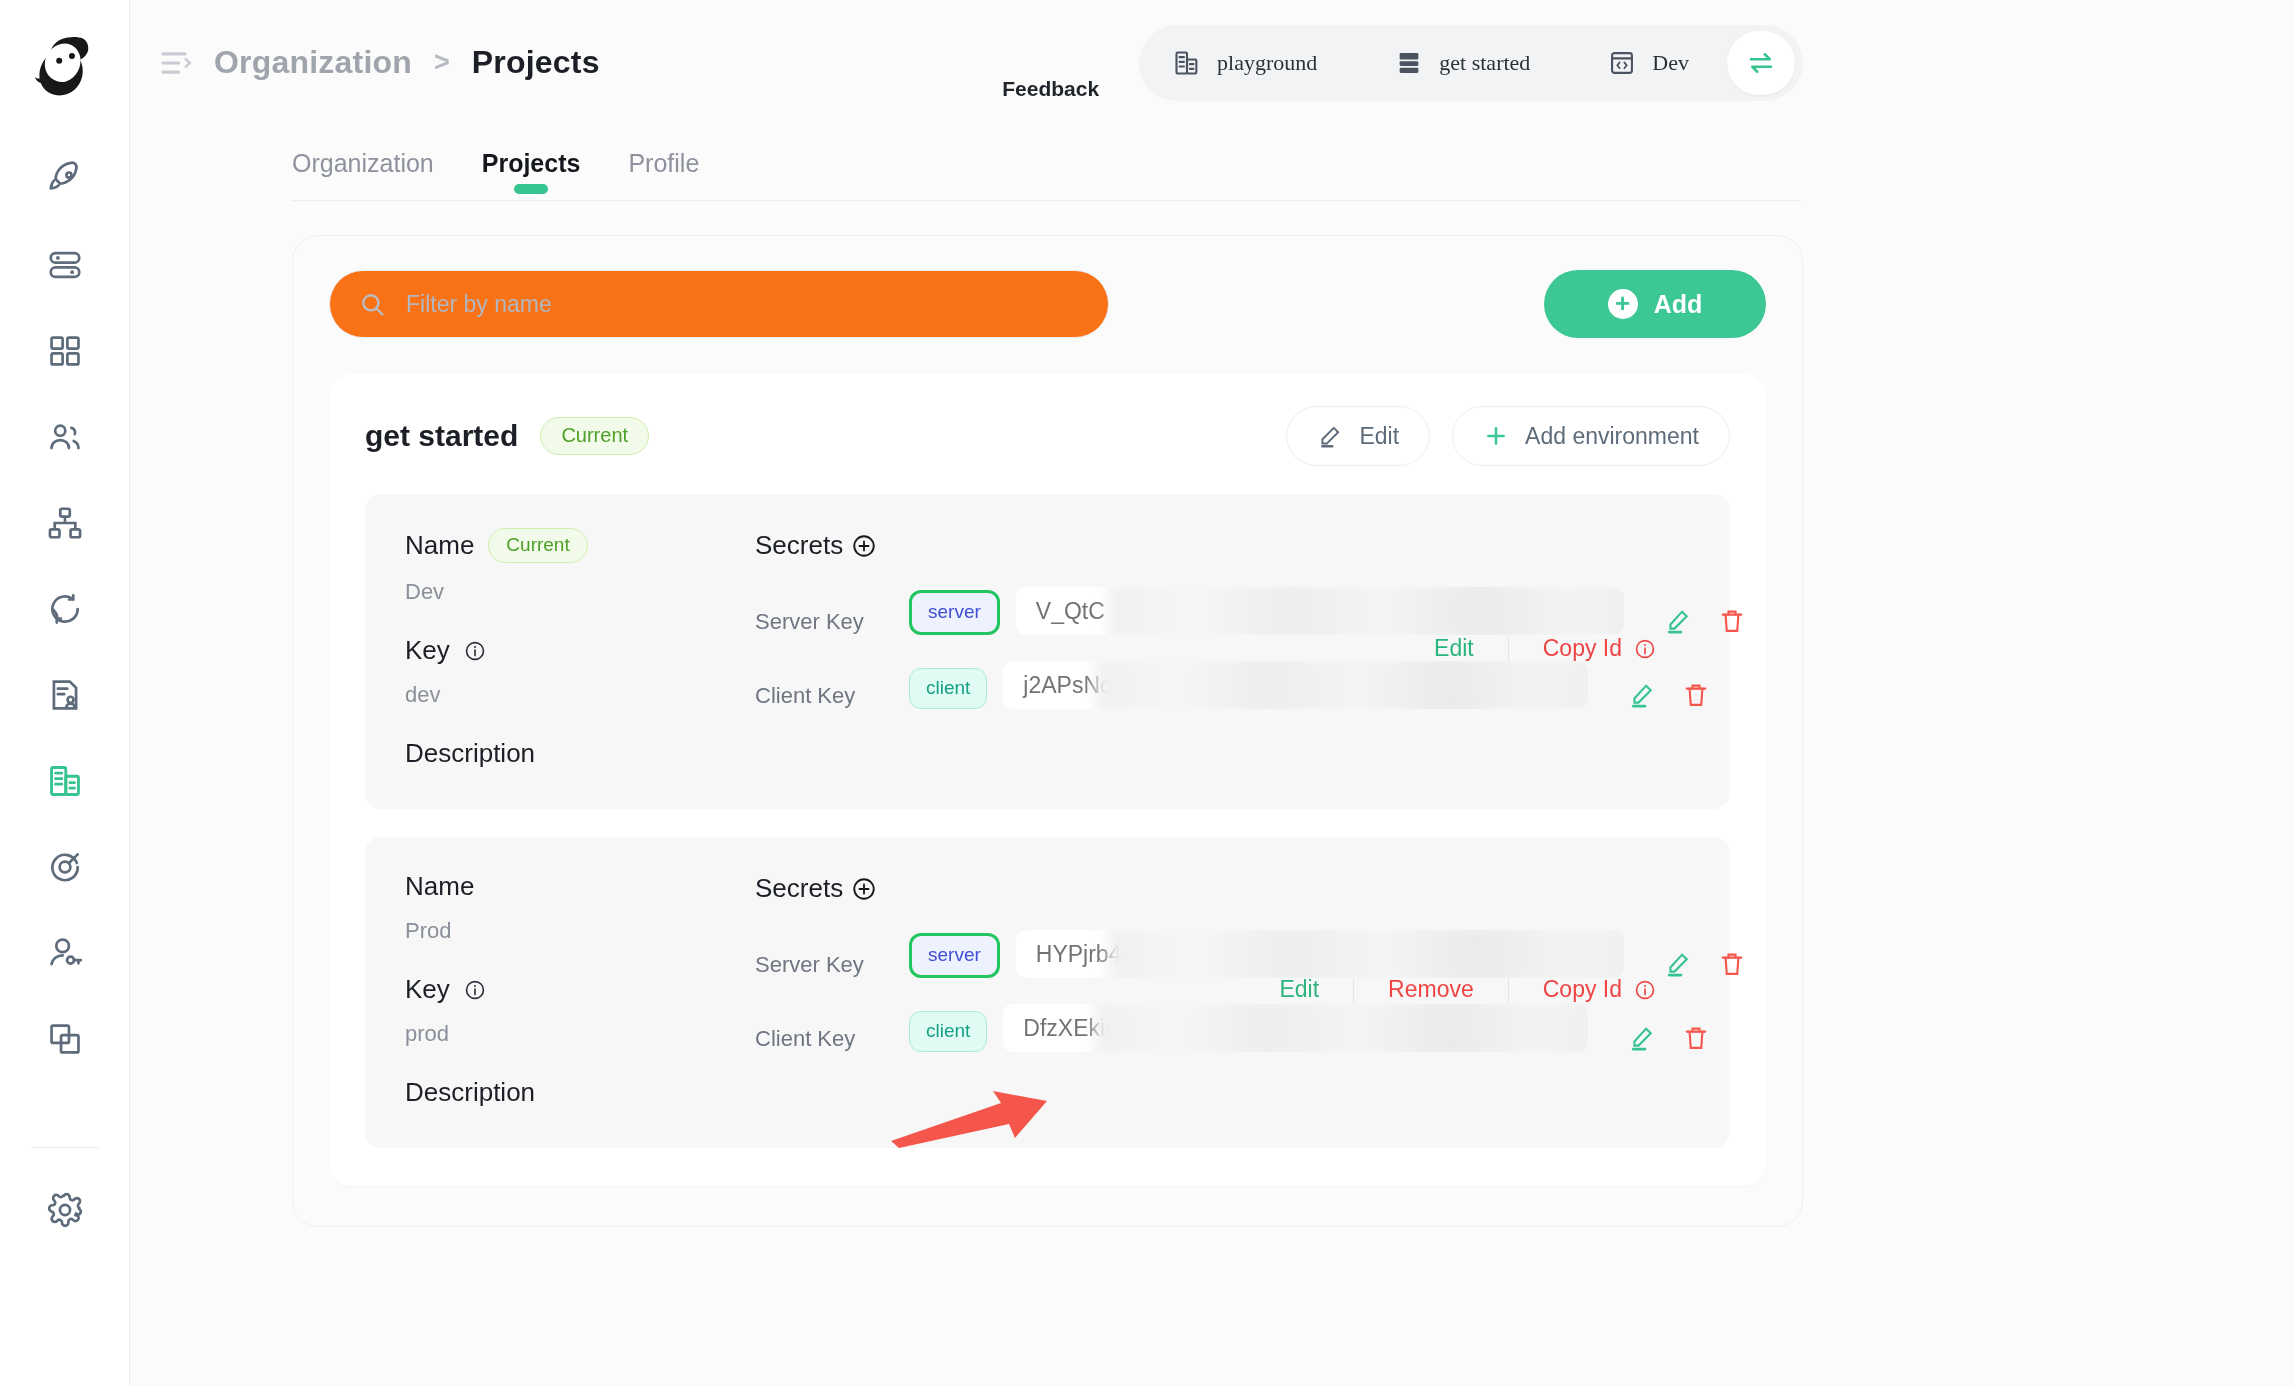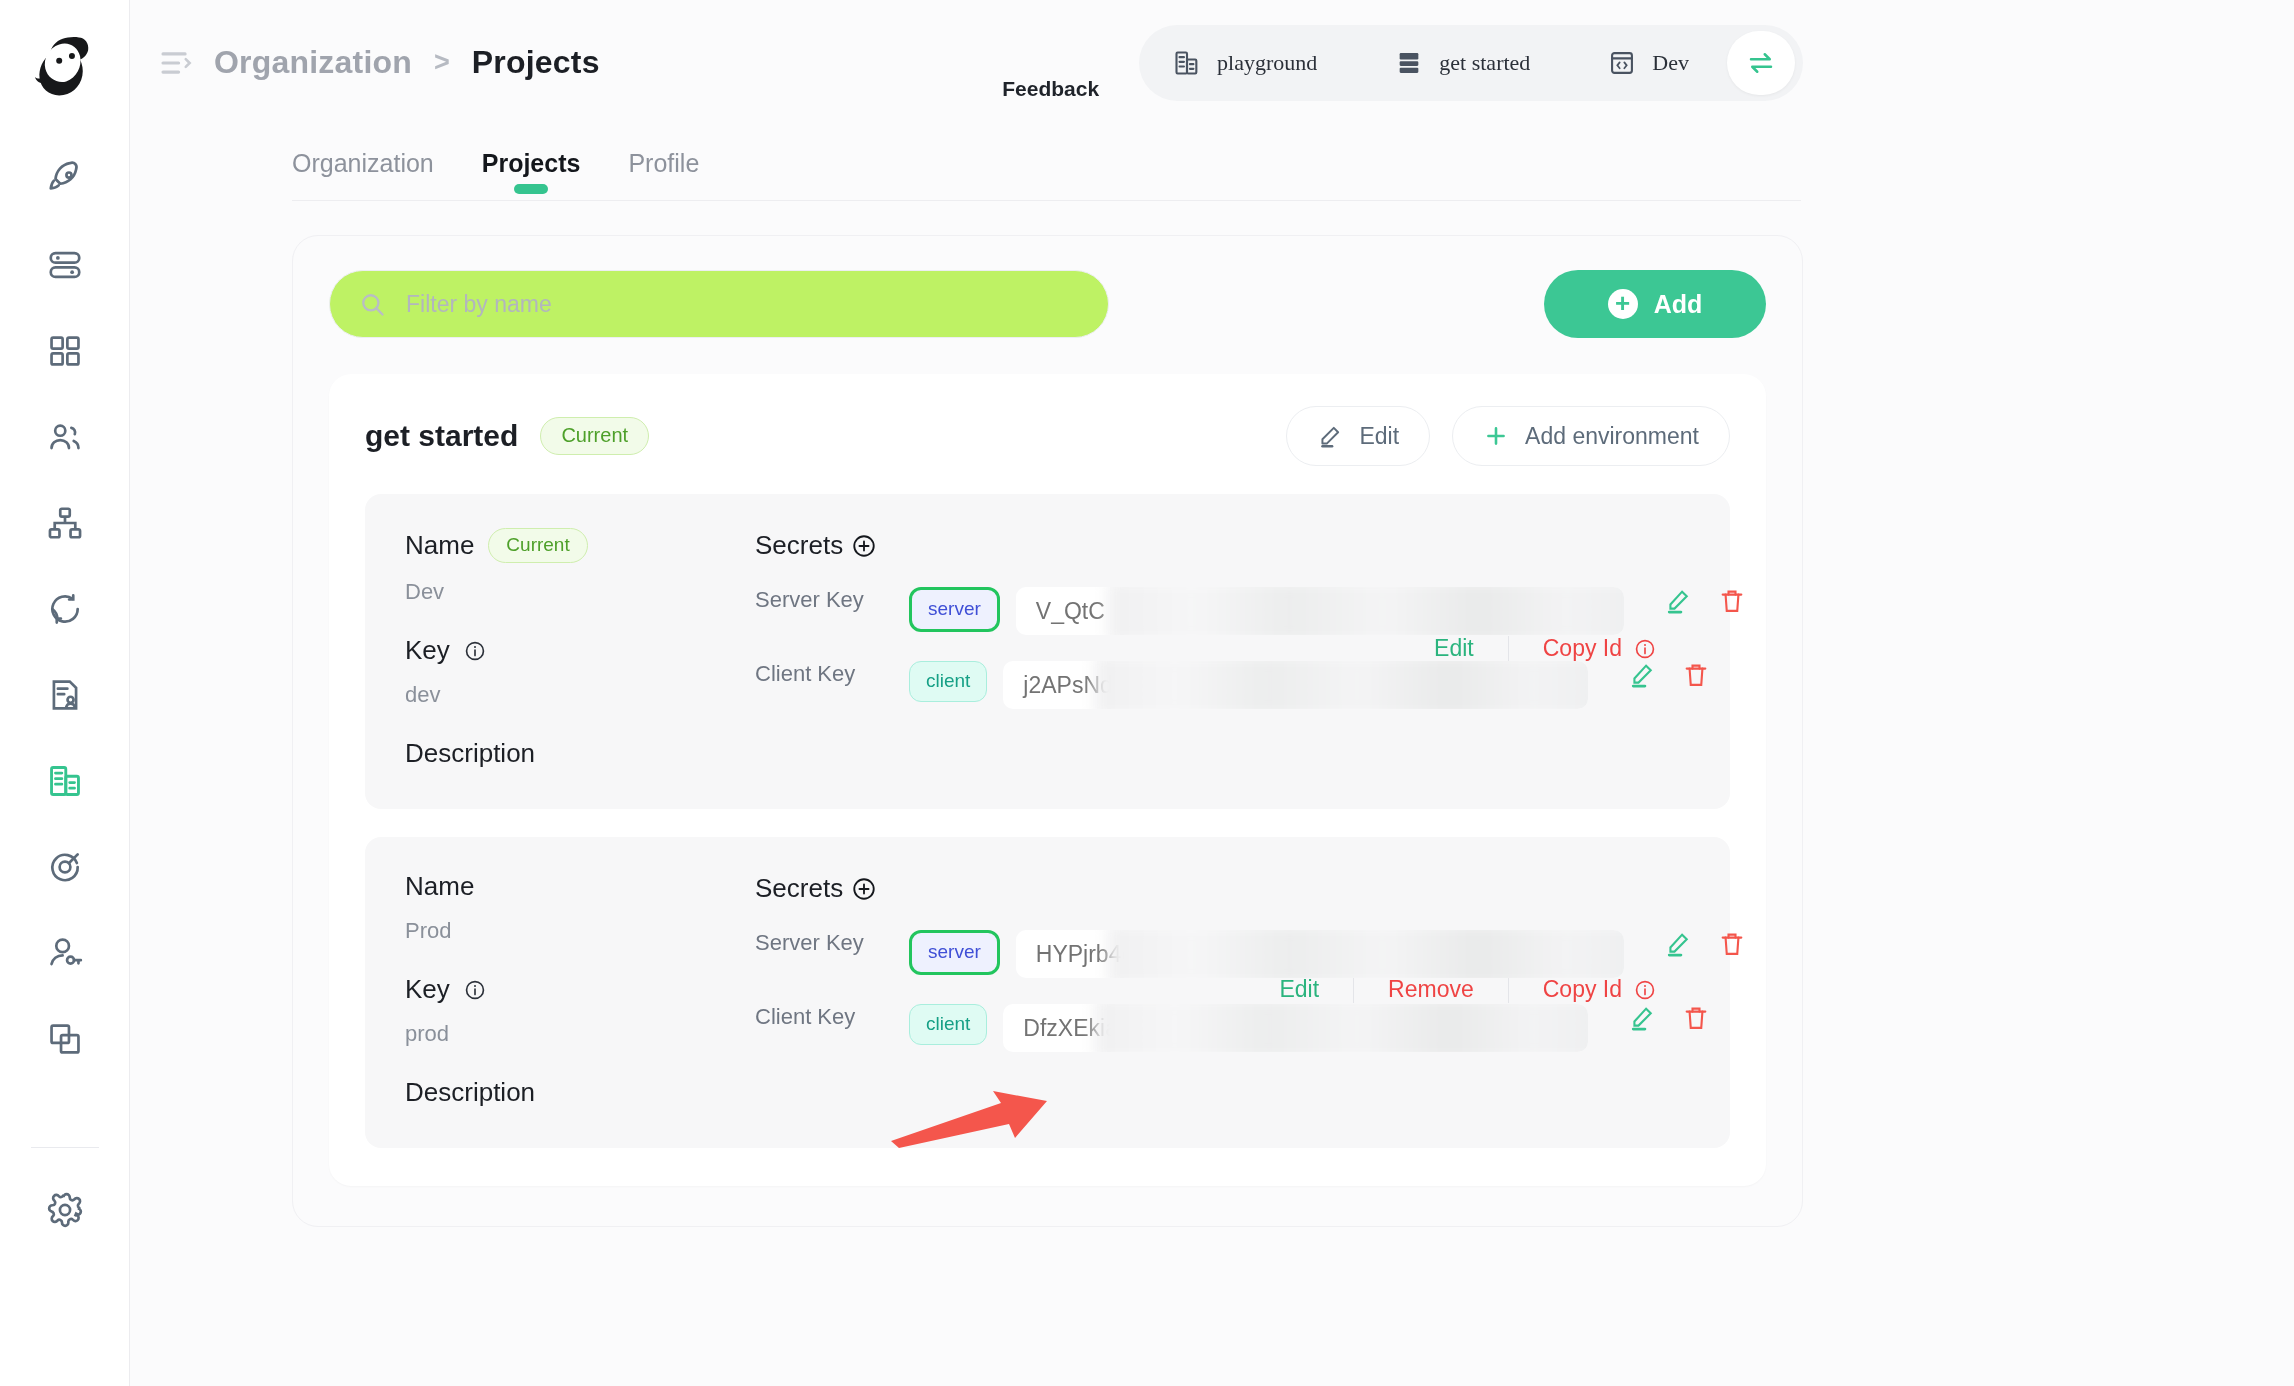--- a/index.html
+++ b/index.html
@@ -75,21 +75,21 @@
   .tabs-rule { height:1px; background:#ededf0; margin-right: 2px; }
 
   
   .panel-wrap { padding: 34px 52px 0 162px; }
   .panel {
     background:#fbfbfc; border:1px solid #f0f0f3; border-radius: 26px;
     padding: 34px 36px 40px;
   }
   .filter-row { display:flex; align-items:center; }
   .search-box {
-    width: 780px; height: 68px; background:#bef264; border:1px solid #eceef1;
+    width: 780px; height: 68px; background:#f97316; border:1px solid #eceef1;
     border-radius: 34px; display:flex; align-items:center; gap:20px; padding: 0 28px;
   }
   .search-box svg { width: 28px; height:28px; color:#b9bdc5; flex:0 0 28px; }
   .search-input {
     border:none; outline:none; background:transparent; flex:1;
     font-family:"Liberation Sans", sans-serif; font-size:23px; color:#2b3039;
   }
   .search-input::placeholder { color:#b2b6be; }
   .add-btn {
     margin-left:auto; width: 222px; height: 68px; border:none; cursor:pointer;
@@ -133,21 +133,21 @@
   .field-value { font-size: 22px; color:#8a909a; margin: 16px 0 30px; }
   .label-badge {
     background:#f2fbe9; border:1px solid #cfeeae; color:#4ea02a;
     font-size: 19px; border-radius: 18px; padding: 6px 17px 8px; line-height:1;
   }
 
   .env-mid { flex: 1 1 auto; min-width:0; padding-top: 2px; }
   .secrets-head { display:flex; align-items:center; gap: 8px; }
   .secrets-title { font-size: 26px; color:#1c1f25; }
   .secrets-head .add-ic { width: 26px; height: 26px; color:#15181d; cursor:pointer; display:block; }
-  .secret-row { display:flex; align-items:flex-start; gap: 16px; margin-top: 26px; }
+  .secret-row { display:flex; align-items:flex-end; gap: 16px; margin-top: 26px; }
   .secret-name { font-size: 22px; color:#6f7682; width: 138px; flex:0 0 138px; }
   .tag {
     font-size: 19px; border-radius: 12px; padding: 9px 16px 11px; line-height:1;
     flex: 0 0 auto;
   }
   .tag-server { background:#eef1fe; border:3px solid #22c55e; color:#3f4fd6; }
   .tag-client { background:#dffbf3; border:1px solid #a9eedd; color:#16a086; }
   .secret-field {
     height: 48px; border-radius: 10px; background:#fff;
     display:flex; align-items:center; padding: 0 20px; overflow:hidden;

